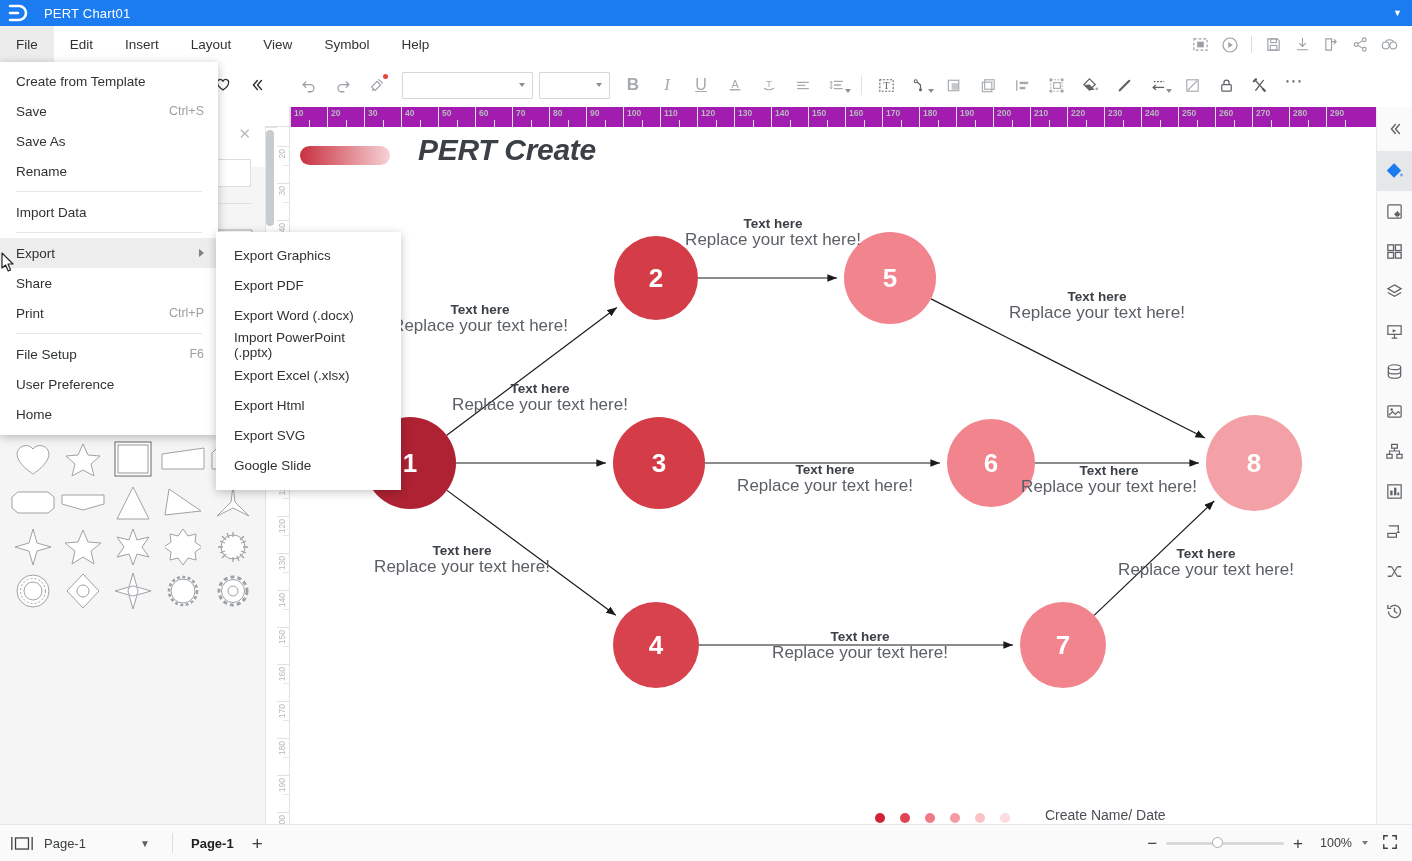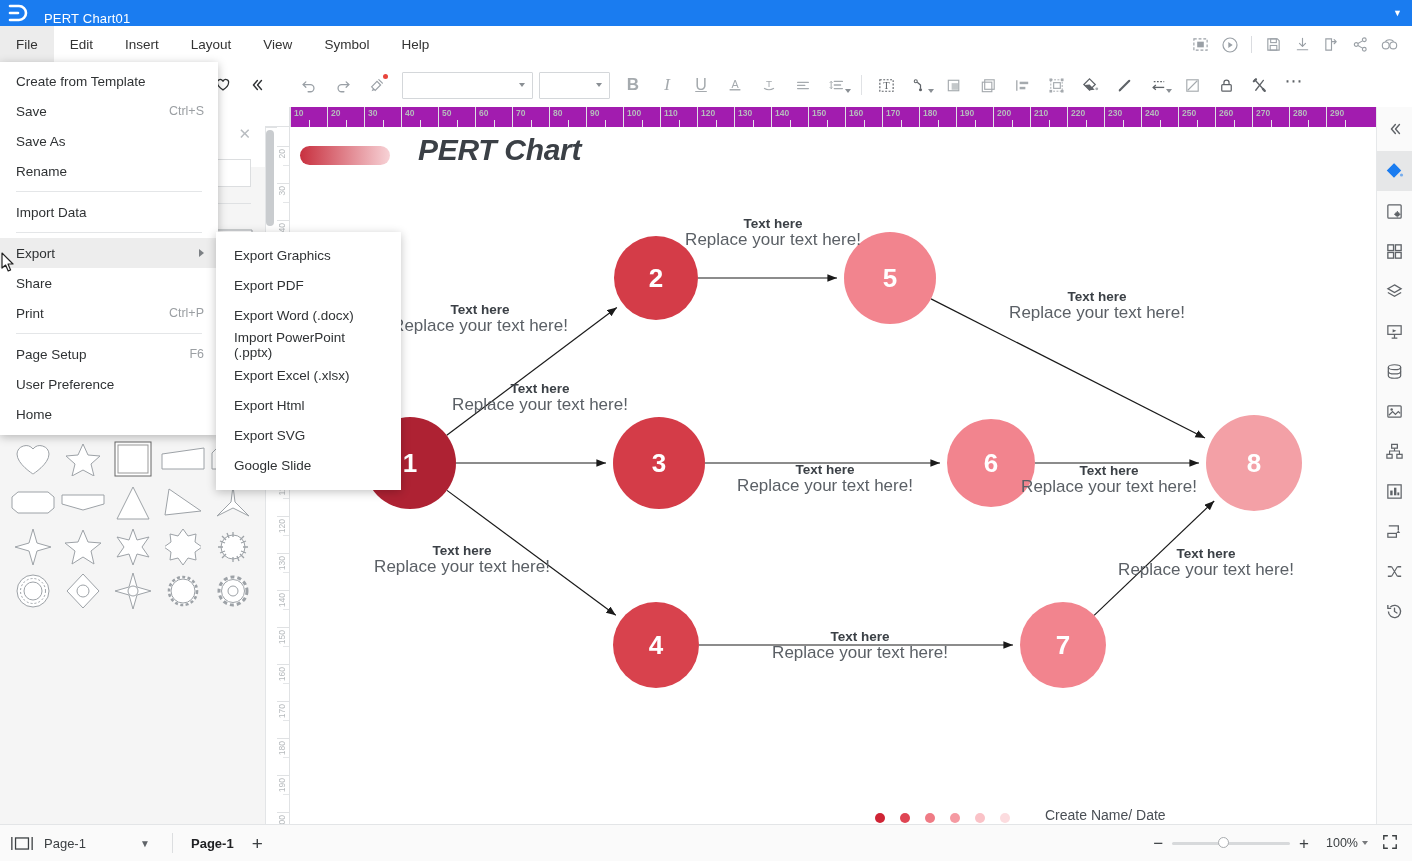--- a/index.html
+++ b/index.html
@@ -6,21 +6,21 @@
   body{
     width:1412px;height:861px;overflow:hidden;
     font-family:"Liberation Sans", sans-serif;
     font-size:13px;color:#333;background:#fff;
     -webkit-font-smoothing:antialiased;
   }
   .app{position:relative;width:1412px;height:861px;}
 
   
   .titlebar{position:absolute;left:0;top:0;width:1412px;height:26px;background:#1a7cf0;
-    display:flex;align-items:flex-end;}
+    display:flex;align-items:center;}
   .logo{width:34px;height:26px;display:flex;align-items:center;justify-content:center;}
   .logo svg{display:block;}
   .title-text{color:#fff;font-size:13px;margin-left:10px;letter-spacing:.2px;}
   .title-caret{position:absolute;right:10px;top:0;height:26px;display:flex;align-items:center;
     color:#fff;font-size:9px;}
 
   
   .menubar{position:absolute;left:0;top:26px;width:1412px;height:37px;background:#fff;
     display:flex;align-items:center;border-bottom:1px solid #eceef0;}
   .menu-item{padding:0 16px;height:37px;line-height:37px;font-size:13.5px;color:#333;cursor:default;}
@@ -111,21 +111,21 @@
   .sb-ic{width:44px;height:36px;display:flex;align-items:center;justify-content:center;color:#3c4043;}
   .pagesel{display:flex;align-items:center;width:120px;height:36px;color:#3c4043;font-size:13px;}
   .sb-sep{width:1px;height:20px;background:#dcdee0;margin:0 8px;}
   .pagetab{font-size:13px;font-weight:bold;color:#202124;padding:0 10px;}
   .addpage{font-size:19px;color:#3c4043;padding:0 8px;line-height:1;}
   .zoomarea{position:absolute;right:10px;bottom:0;height:36px;display:flex;align-items:center;}
   .zminus,.zplus{font-size:17px;color:#3c4043;padding:0 9px;line-height:1;}
   .zslider{position:relative;width:118px;height:3px;background:#d7d9db;border-radius:2px;}
   .zknob{position:absolute;left:46px;top:-4.5px;width:11px;height:11px;border-radius:50%;
     background:#fff;border:1.5px solid #a9acaf;box-sizing:border-box;}
-  .zlabel{font-size:12.5px;color:#3c4043;margin:0 4px 0 8px;}
+  .zlabel{font-size:12.5px;color:#3c4043;margin:0 10px 0 8px;}
   .zcaret{width:0;height:0;border-left:3.5px solid transparent;border-right:3.5px solid transparent;
     border-top:4.5px solid #77797c;margin-right:10px;}
 
   
   .filemenu{position:absolute;left:0;top:62px;width:218px;background:#fff;
     box-shadow:0 2px 9px rgba(0,0,0,.26);z-index:40;padding:4px 0 6px 0;}
   .fm-item{position:relative;height:30px;display:flex;align-items:center;padding:0 14px 0 16px;
     font-size:13.5px;color:#2f3234;}
   .fm-item.hl{background:#ededed;}
   .fm-key{margin-left:auto;color:#9b9fa3;font-size:12.5px;}
@@ -832,21 +832,21 @@
       </div>
       <div class="rv-mid" style="top: 666.5px;"></div>
       <div class="rv-tick" style="top: 685px;">
         <span>200</span>
       </div>
     </div>
 
   <div class="canvas-wrap">
     <div class="canvas" id="canvas">
       <div class="title-bar-deco"></div>
-      <div class="chart-title">PERT Chart</div>
+      <div class="chart-title">PERT Create</div>
 
       <svg class="edges" id="edgesvg">
         <defs>
           <marker id="arw" markerWidth="9" markerHeight="9" refX="8" refY="3.2" orient="auto">
             <path d="M0 0 L8 3.2 L0 6.4 z" fill="#1a1a1a"></path>
           </marker>
         </defs>
       <line x1="156.76410150968812" y1="308.35220008417764" x2="326.8382396962018" y2="180.45091730163688" stroke="#1a1a1a" stroke-width="1.2" marker-end="url(#arw)"></line>
           <line x1="408" y1="151" x2="547" y2="151" stroke="#1a1a1a" stroke-width="1.2" marker-end="url(#arw)"></line>
           <line x1="641.0075725635099" y1="171.8417607809048" x2="914.9692067175424" y2="311.08050341413553" stroke="#1a1a1a" stroke-width="1.2" marker-end="url(#arw)"></line>
@@ -1074,21 +1074,21 @@
       </div>
       <div class="fm-item">
         <span>Share</span>
       </div>
       <div class="fm-item">
         <span>Print</span>
         <span class="fm-key">Ctrl+P</span>
       </div>
       <div class="fm-div"></div>
       <div class="fm-item">
-        <span>Page Setup</span>
+        <span>File Setup</span>
         <span class="fm-key">F6</span>
       </div>
       <div class="fm-item">
         <span>User Preference</span>
       </div>
       <div class="fm-item">
         <span>Home</span>
       </div>
     </div>
 

